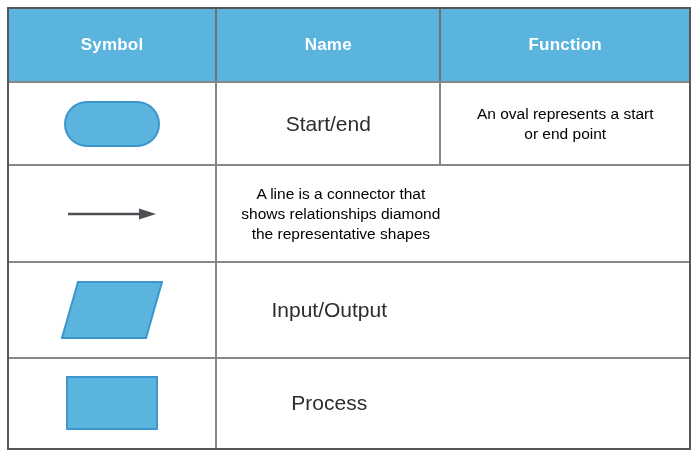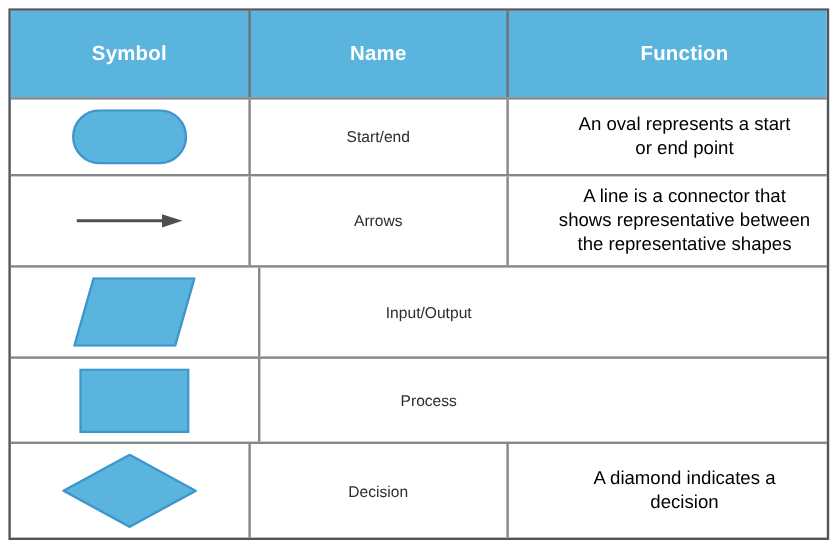--- a/index.html
+++ b/index.html
@@ -11,26 +11,26 @@
     position:absolute; left:7px; top:7px; width:684px; height:443px;
     box-sizing:border-box; border:2px solid #55565a;
     display:flex; flex-direction:column; background:#ffffff;
   }
   .row { display:flex; flex:1 1 auto; border-top:2px solid #85878a; min-height:0; }
   .row.header-row { flex:0 0 72px; border-top:none; background:#5bb4de; }
   .cell {
     box-sizing:border-box; display:flex; align-items:center; justify-content:center;
     border-right:2px solid #85878a; text-align:center; padding:4px 10px;
   }
-  .cell:last-child { border-right:none;margin-left:28px; }
+  .cell:last-child { border-right:none; }
   .col1 { width:30.6%; }
   .col2 { width:33.0%; }
   .col3 { width:36.4%; }
   .header-row .cell { color:#ffffff; font-weight:bold; font-size:17px; border-right-color:#6e7073; letter-spacing:0.2px; }
-  .name-text { font-size:13px; color:#2d2d2d; }
+  .name-text { font-size:21px; color:#2d2d2d; }
   .func-text { font-size:15.5px; color:#000000; line-height:1.28; white-space:pre-line; }
   .shape { fill:#5bb4de; stroke:#3d97cc; stroke-width:2; }
   .arrow-line { stroke:#4d4f53; stroke-width:2.5; fill:none; }
   .arrow-head { fill:#4d4f53; stroke:none; }
   svg { display:block; }
 </style>
 </head>
 <body>
 
 <div class="flow-table">
@@ -60,26 +60,23 @@
 
   <div class="row">
     <div class="cell col1">
       <span>
         <svg width="90" height="14" viewBox="0 0 90 14">
           <line class="arrow-line" x1="1" y1="7" x2="73" y2="7"></line>
           <polygon class="arrow-head" points="72,1.5 89,7 72,12.5"></polygon>
         </svg>
       </span>
     </div>
-    <div class="cell col2">
-        <span class="name-text">Arrows</span>
-      </div>
     <div class="cell col3">
         <span class="func-text">A line is a connector that
-shows representative between
+shows relationships diamond
 the representative shapes</span>
       </div>
   </div>
 
   <div class="row">
     <div class="cell col1">
       <span>
         <svg width="102" height="58" viewBox="0 0 102 58">
           <polygon class="shape" points="17,1 101,1 85,57 1,57"></polygon>
         </svg>
@@ -96,30 +93,14 @@
         <svg width="92" height="54" viewBox="0 0 92 54">
           <rect class="shape" x="1" y="1" width="90" height="52"></rect>
         </svg>
       </span>
     </div>
     <div class="cell col2">
         <span class="name-text">Process</span>
       </div>
   </div>
 
-  <div class="row">
-    <div class="cell col1">
-      <span>
-        <svg width="112" height="62" viewBox="0 0 112 62">
-          <polygon class="shape" points="56,1 111,31 56,61 1,31"></polygon>
-        </svg>
-      </span>
-    </div>
-    <div class="cell col2">
-        <span class="name-text">Decision</span>
-      </div>
-    <div class="cell col3">
-        <span class="func-text">A diamond indicates a
-decision</span>
-      </div>
-  </div>
 
 </div>
 
 </body></html>

